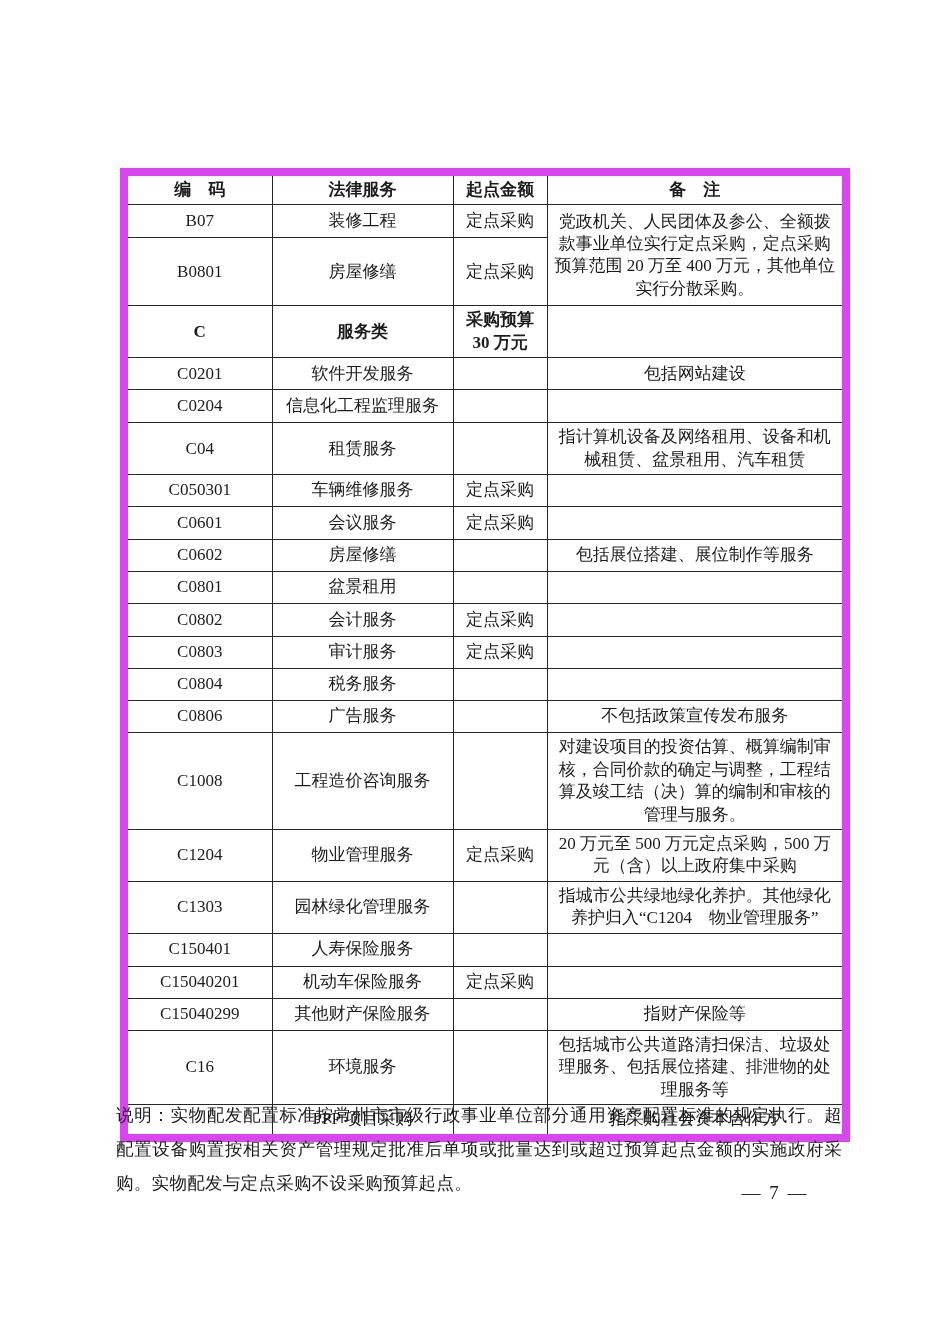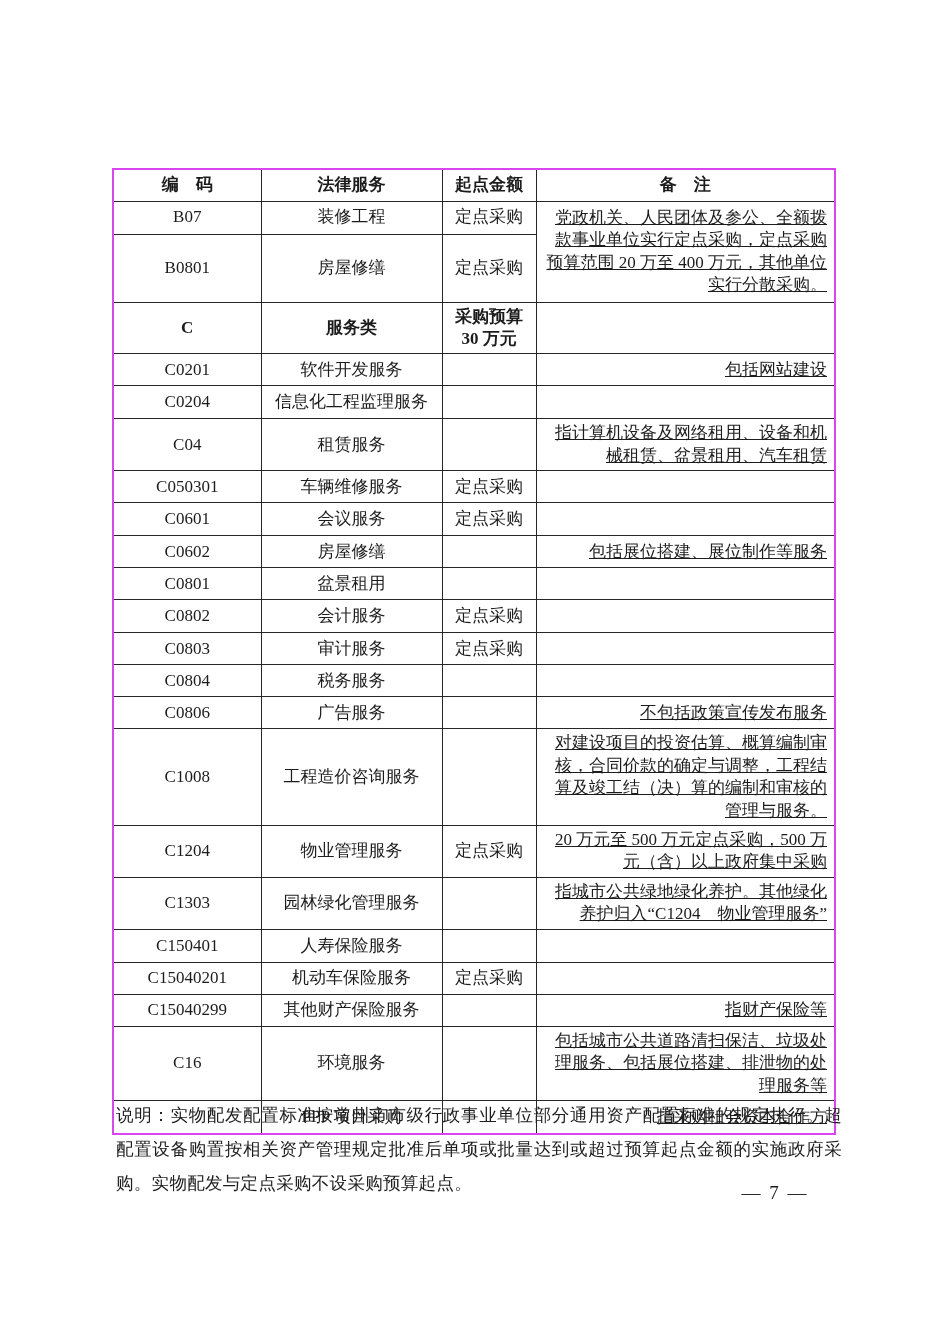--- a/index.html
+++ b/index.html
@@ -5,40 +5,40 @@
   * { margin: 0; padding: 0; box-sizing: border-box; }
   html, body { background: #ffffff; }
   body {
     width: 950px; height: 1341px;
     position: relative;
     font-family: "Liberation Serif", "DejaVu Serif", serif;
     color: #1c1c1c;
   }
   .doc-table {
     position: absolute;
-    left: 112px; top: 168px;
+    left: 120px; top: 168px;
     width: 722px;
     border-collapse: collapse;
     table-layout: fixed;
-    border: 2px solid #d946ef;
+    border: 8px solid #d946ef;
   }
   .doc-table td {
     border: 1.5px solid #262626;
     font-size: 17px;
     line-height: 1.32;
     padding: 3px 7px;
     vertical-align: middle;
     word-break: break-all;
   }
   .col-code   { width: 148px; }
   .col-name   { width: 181px; }
   .col-amount { width: 94px; }
   .col-remark { width: 299px; }
   td.c { text-align: center; }
-  td.r { text-align: right; text-decoration: underline; }
+  td.r { text-align: center; }
   .b { font-weight: bold; }
   .pre { white-space: pre-line; line-height: 1.25; }
   .note {
     position: absolute;
     left: 116px; top: 1098px;
     width: 726px;
     font-size: 17.5px;
     line-height: 34px;
     text-align: justify;
     letter-spacing: 0.3px;

